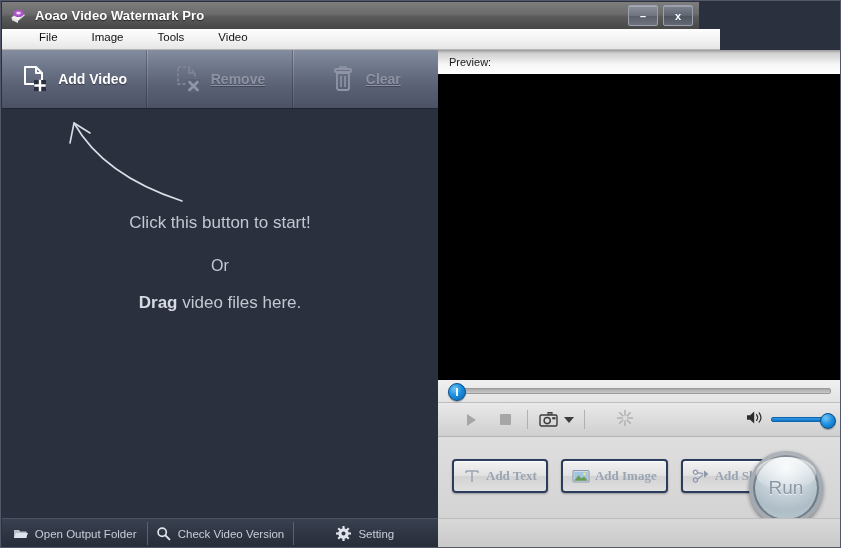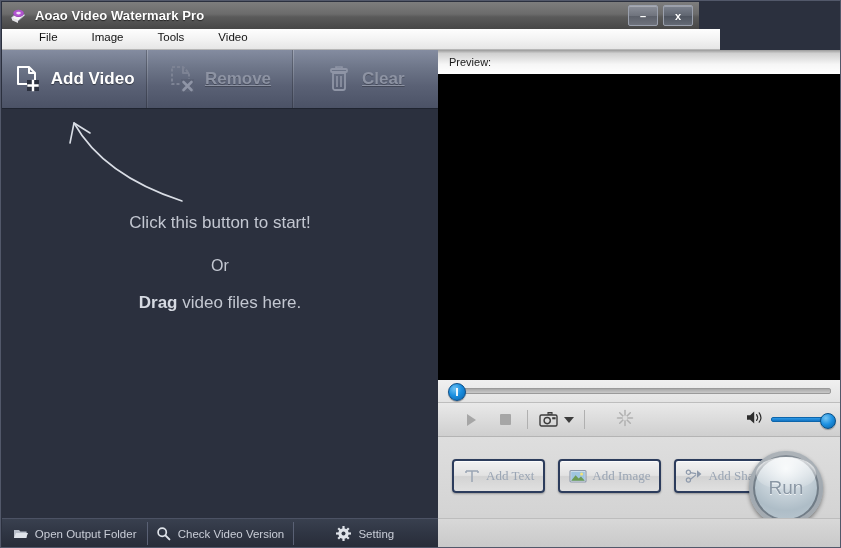--- a/index.html
+++ b/index.html
@@ -118,21 +118,21 @@
   }
   .tbtn + .tbtn::before {
     content: "";
     position: absolute;
     left: 0; top: 0; bottom: 0;
     width: 1px;
     background: linear-gradient(to bottom, rgba(255,255,255,.22), rgba(255,255,255,.05));
     box-shadow: -1px 0 0 rgba(0,0,0,.22);
   }
   .tbtn .tlabel {
-    font-size: 17px;
+    font-size: 14px;
     font-weight: bold;
     color: #ffffff;
     text-shadow: 0 1px 1px rgba(0,0,0,.45);
   }
   .tbtn.disabled .tlabel { color: #8d93a3; text-shadow: 0 1px 0 rgba(0,0,0,.25); text-decoration: underline; }
   .ticon { width: 26px; height: 28px; position: relative; flex: none; }
 
   .dropzone {
     position: relative;
     width: 436px;
@@ -320,21 +320,21 @@
     background: linear-gradient(to bottom, #f2f2f2 0%, #e2e2e2 48%, #d3d3d3 52%, #e0e0e0 100%);
     border: 2px solid #2c3c5c;
     border-radius: 4px;
     box-shadow: 0 1px 2px rgba(0,0,0,.3), inset 0 1px 0 rgba(255,255,255,.8);
     cursor: default;
   }
   .wm-btn .wlabel {
     font-size: 13px;
     color: #9aa5b4;
     font-family: "Liberation Serif", serif;
-    font-weight: normal;
+    font-weight: bold;
   }
   .wicon { width: 18px; height: 16px; flex: none; position: relative; }
 
   .run-btn {
     position: absolute;
     left: 311px;
     top: 14px;
     width: 74px; height: 74px;
     border-radius: 50%;
     background:

